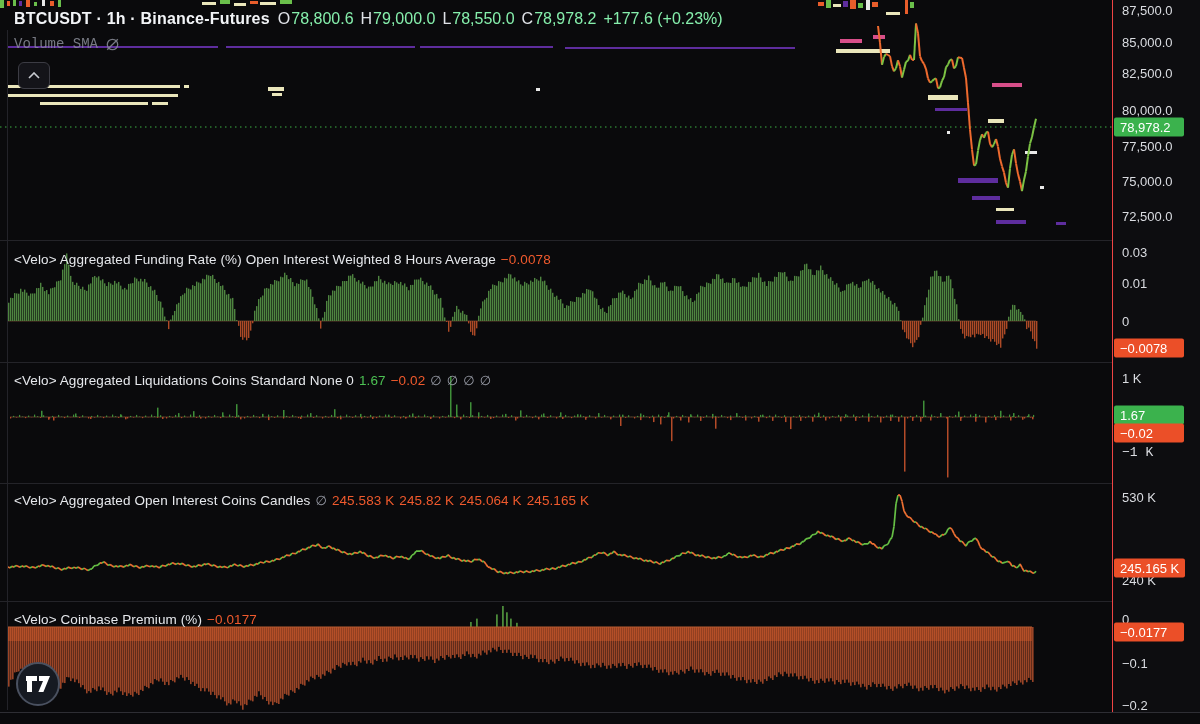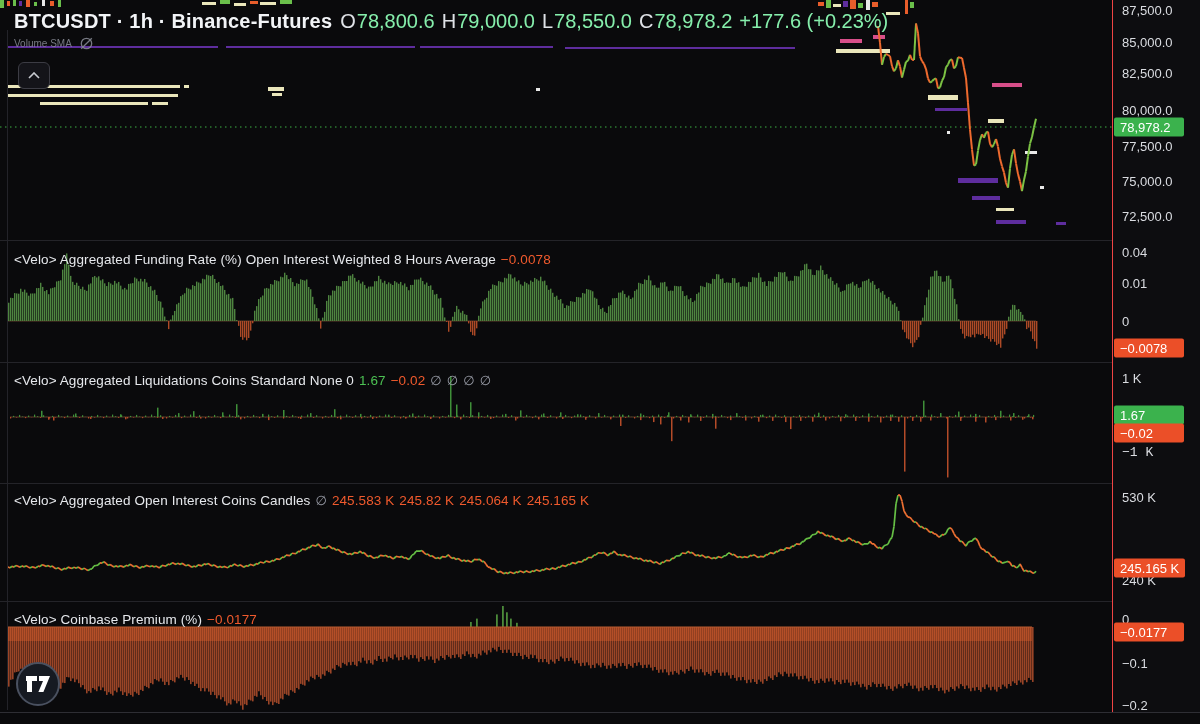--- a/index.html
+++ b/index.html
@@ -5,29 +5,29 @@
   html,body{margin:0;padding:0;background:#000;}
   .root{position:relative;width:1200px;height:724px;background:#0a0a0c;overflow:hidden;
         font-family:"Liberation Sans",sans-serif;}
   .chart-area{position:absolute;left:0;top:0;width:1112px;height:713px;}
   svg.pane{position:absolute;left:0;display:block;}
   .hdiv{position:absolute;left:0;width:1112px;height:1px;background:#242429;}
   .bottom-line{position:absolute;left:0;top:712px;width:1200px;height:1px;background:#2e2e34;}
   .vline-left{position:absolute;left:7px;top:30px;width:1px;height:680px;background:#232329;}
   
   .main-legend{position:absolute;left:14px;top:10px;display:flex;align-items:flex-start;gap:8px;
-               font-size:20px;white-space:nowrap;}
+               font-size:16px;white-space:nowrap;}
   .sym{color:#f2f4f7;font-weight:700;letter-spacing:.2px;}
   .ohlc{display:flex;gap:7px;align-items:center;}
   .ohlc .pair{display:flex;gap:1px;}
   .ohlc .lt{color:#dfe2e7;}
   .gv{color:#86efac;}
   
   .vol-row{position:absolute;left:14px;top:36px;display:flex;align-items:center;gap:6px;
-           color:#85889299;font-size:10px;color:#8a8d98;opacity:.85;}
+           color:#85889299;font-size:14px;color:#8a8d98;opacity:.85;font-family:Liberation Mono, monospace;}
   
   .collapse-btn{position:absolute;left:18px;top:62px;width:30px;height:25px;border:1px solid #3c3c44;
                 border-radius:6px;background:#141419;display:flex;align-items:center;justify-content:center;}
   
   .pane-title{position:absolute;left:14px;display:flex;align-items:center;gap:5px;font-size:13.5px;
               color:#e6e8ec;white-space:nowrap;letter-spacing:.1px;}
   .oval{color:#f05a2d;}
   .gval{color:#4cc153;}
   .empty{color:#9a9da8;font-size:13px;}
   
@@ -2266,21 +2266,21 @@
 
   <div class="axis-col" id="axis-col">
       <div class="tick" style="top: 10px;">87,500.0</div>
       <div class="tick" style="top: 42px;">85,000.0</div>
       <div class="tick" style="top: 73px;">82,500.0</div>
       <div class="tick" style="top: 110px;">80,000.0</div>
       <div class="tick" style="top: 146px;">77,500.0</div>
       <div class="tick" style="top: 181px;">75,000.0</div>
       <div class="tick" style="top: 216px;">72,500.0</div>
       <div class="badge" style="top: 127px; background: rgb(59, 178, 77);">78,978.2</div>
-      <div class="tick" style="top: 252px;">0.04</div>
+      <div class="tick" style="top: 252px;">0.03</div>
       <div class="tick" style="top: 283px;">0.01</div>
       <div class="tick" style="top: 321px;">0</div>
       <div class="badge" style="top: 348px; background: rgb(235, 79, 40);">−0.0078</div>
       <div class="tick" style="top: 378px;">1 K</div>
       <div class="tick" style="top: 452px; font-family: Liberation Mono, monospace;">−1 K</div>
       <div class="badge" style="top: 415px; background: rgb(59, 178, 77);">1.67</div>
       <div class="badge" style="top: 433px; background: rgb(235, 79, 40);">−0.02</div>
       <div class="tick" style="top: 497px;">530 K</div>
       <div class="tick" style="top: 572px;">260 K</div>
       <div class="tick" style="top: 580px;">240 K</div>

